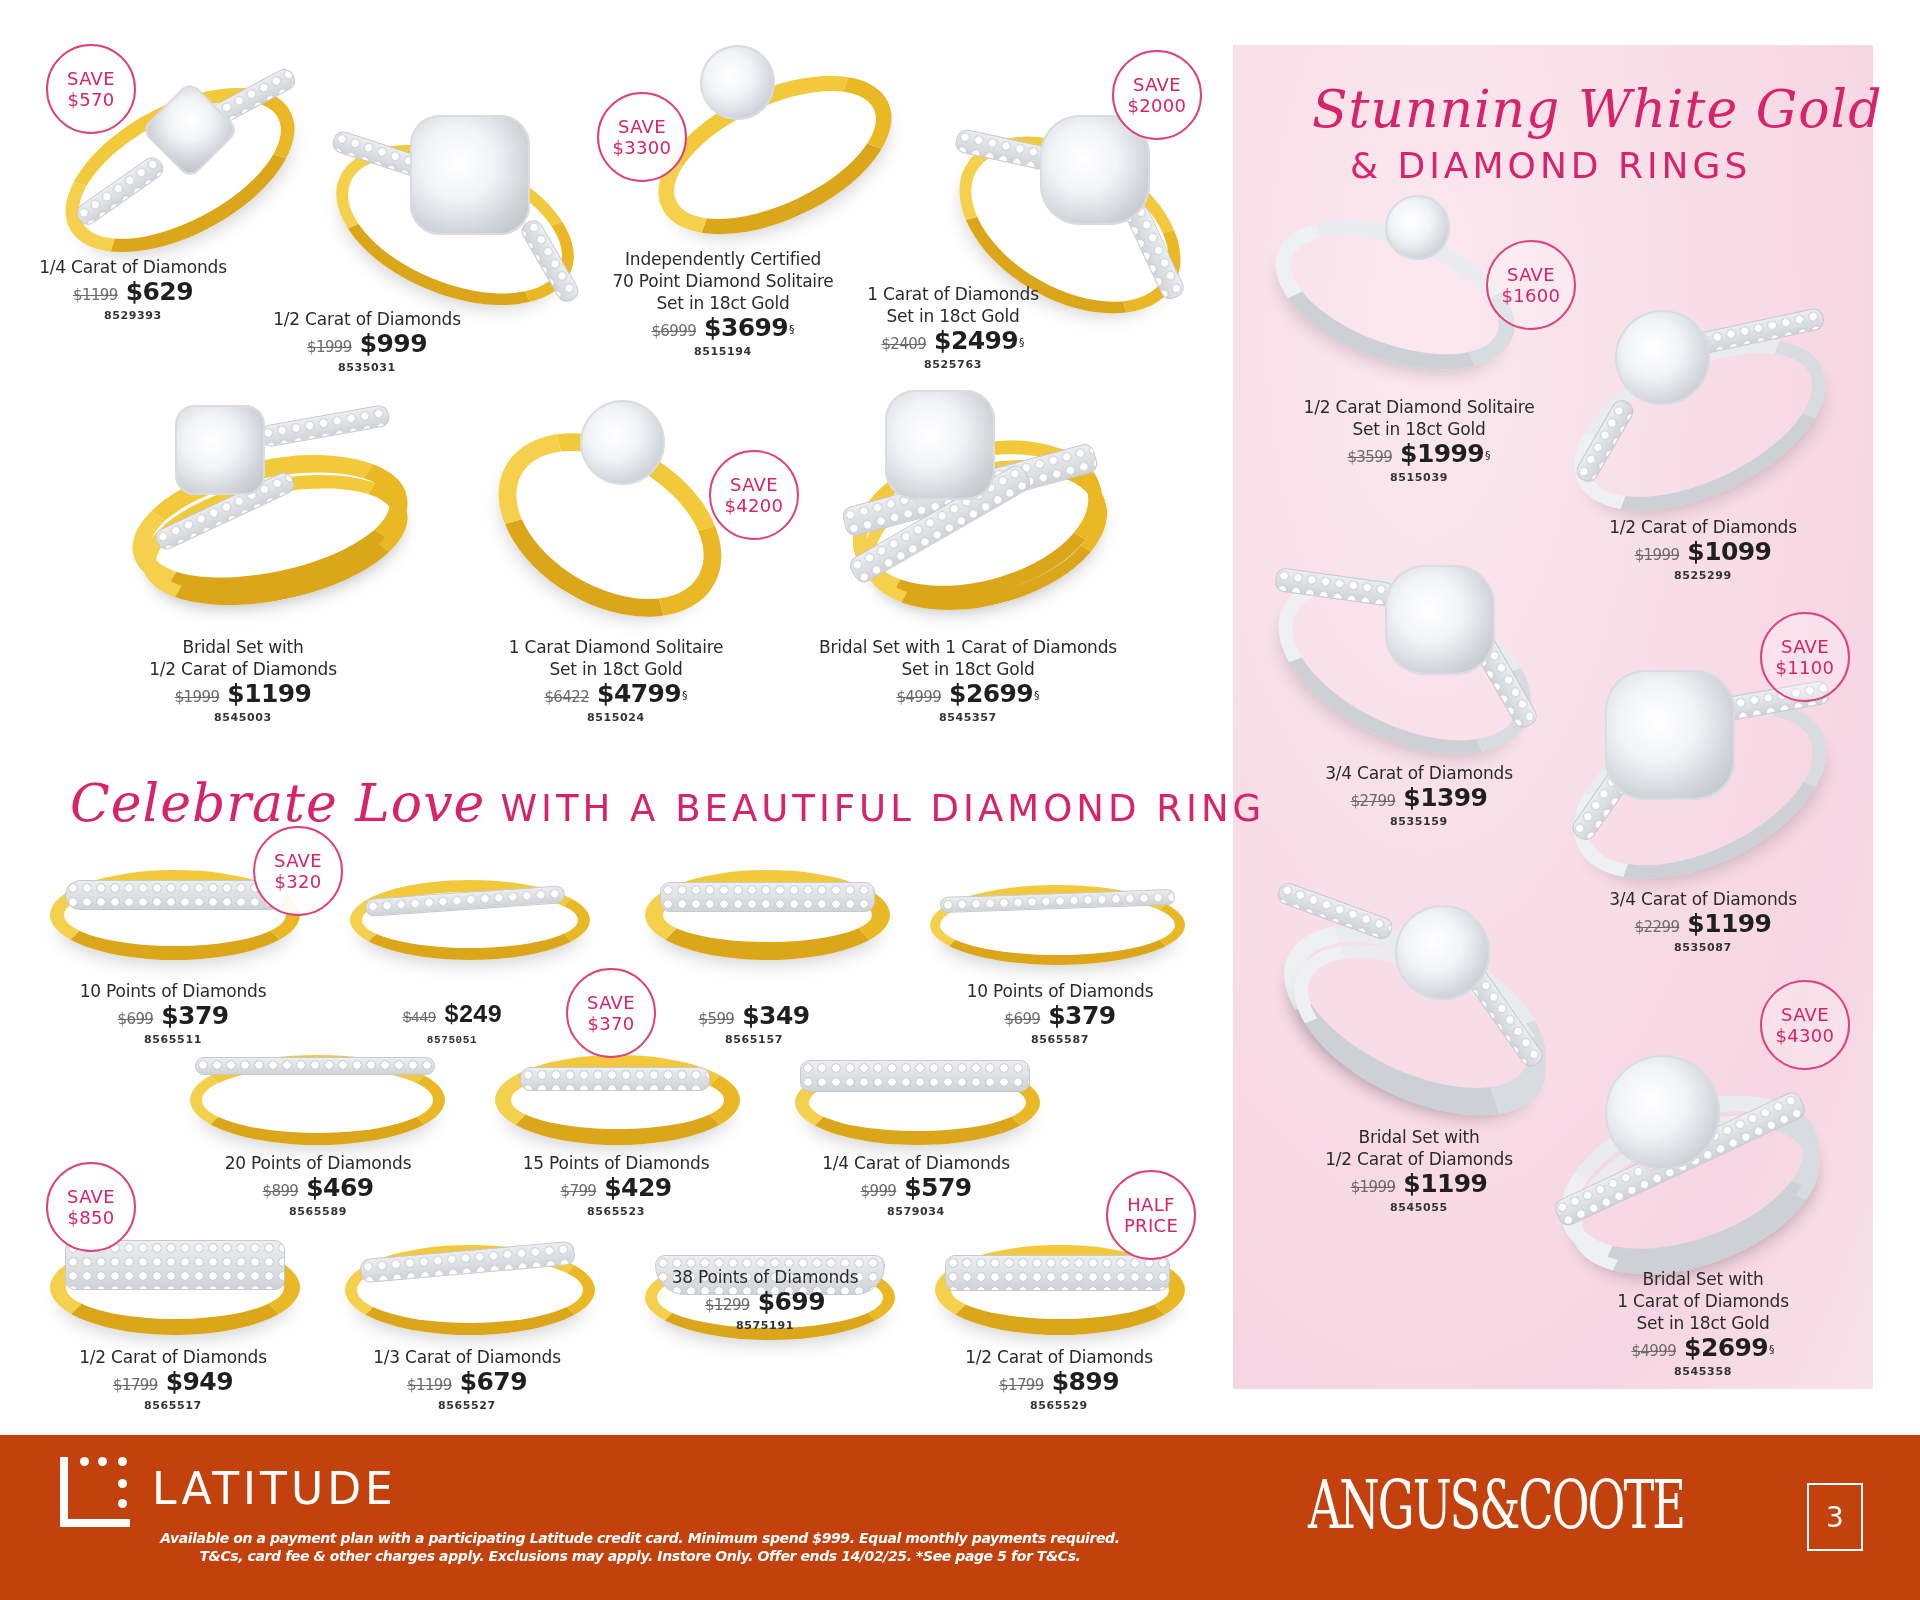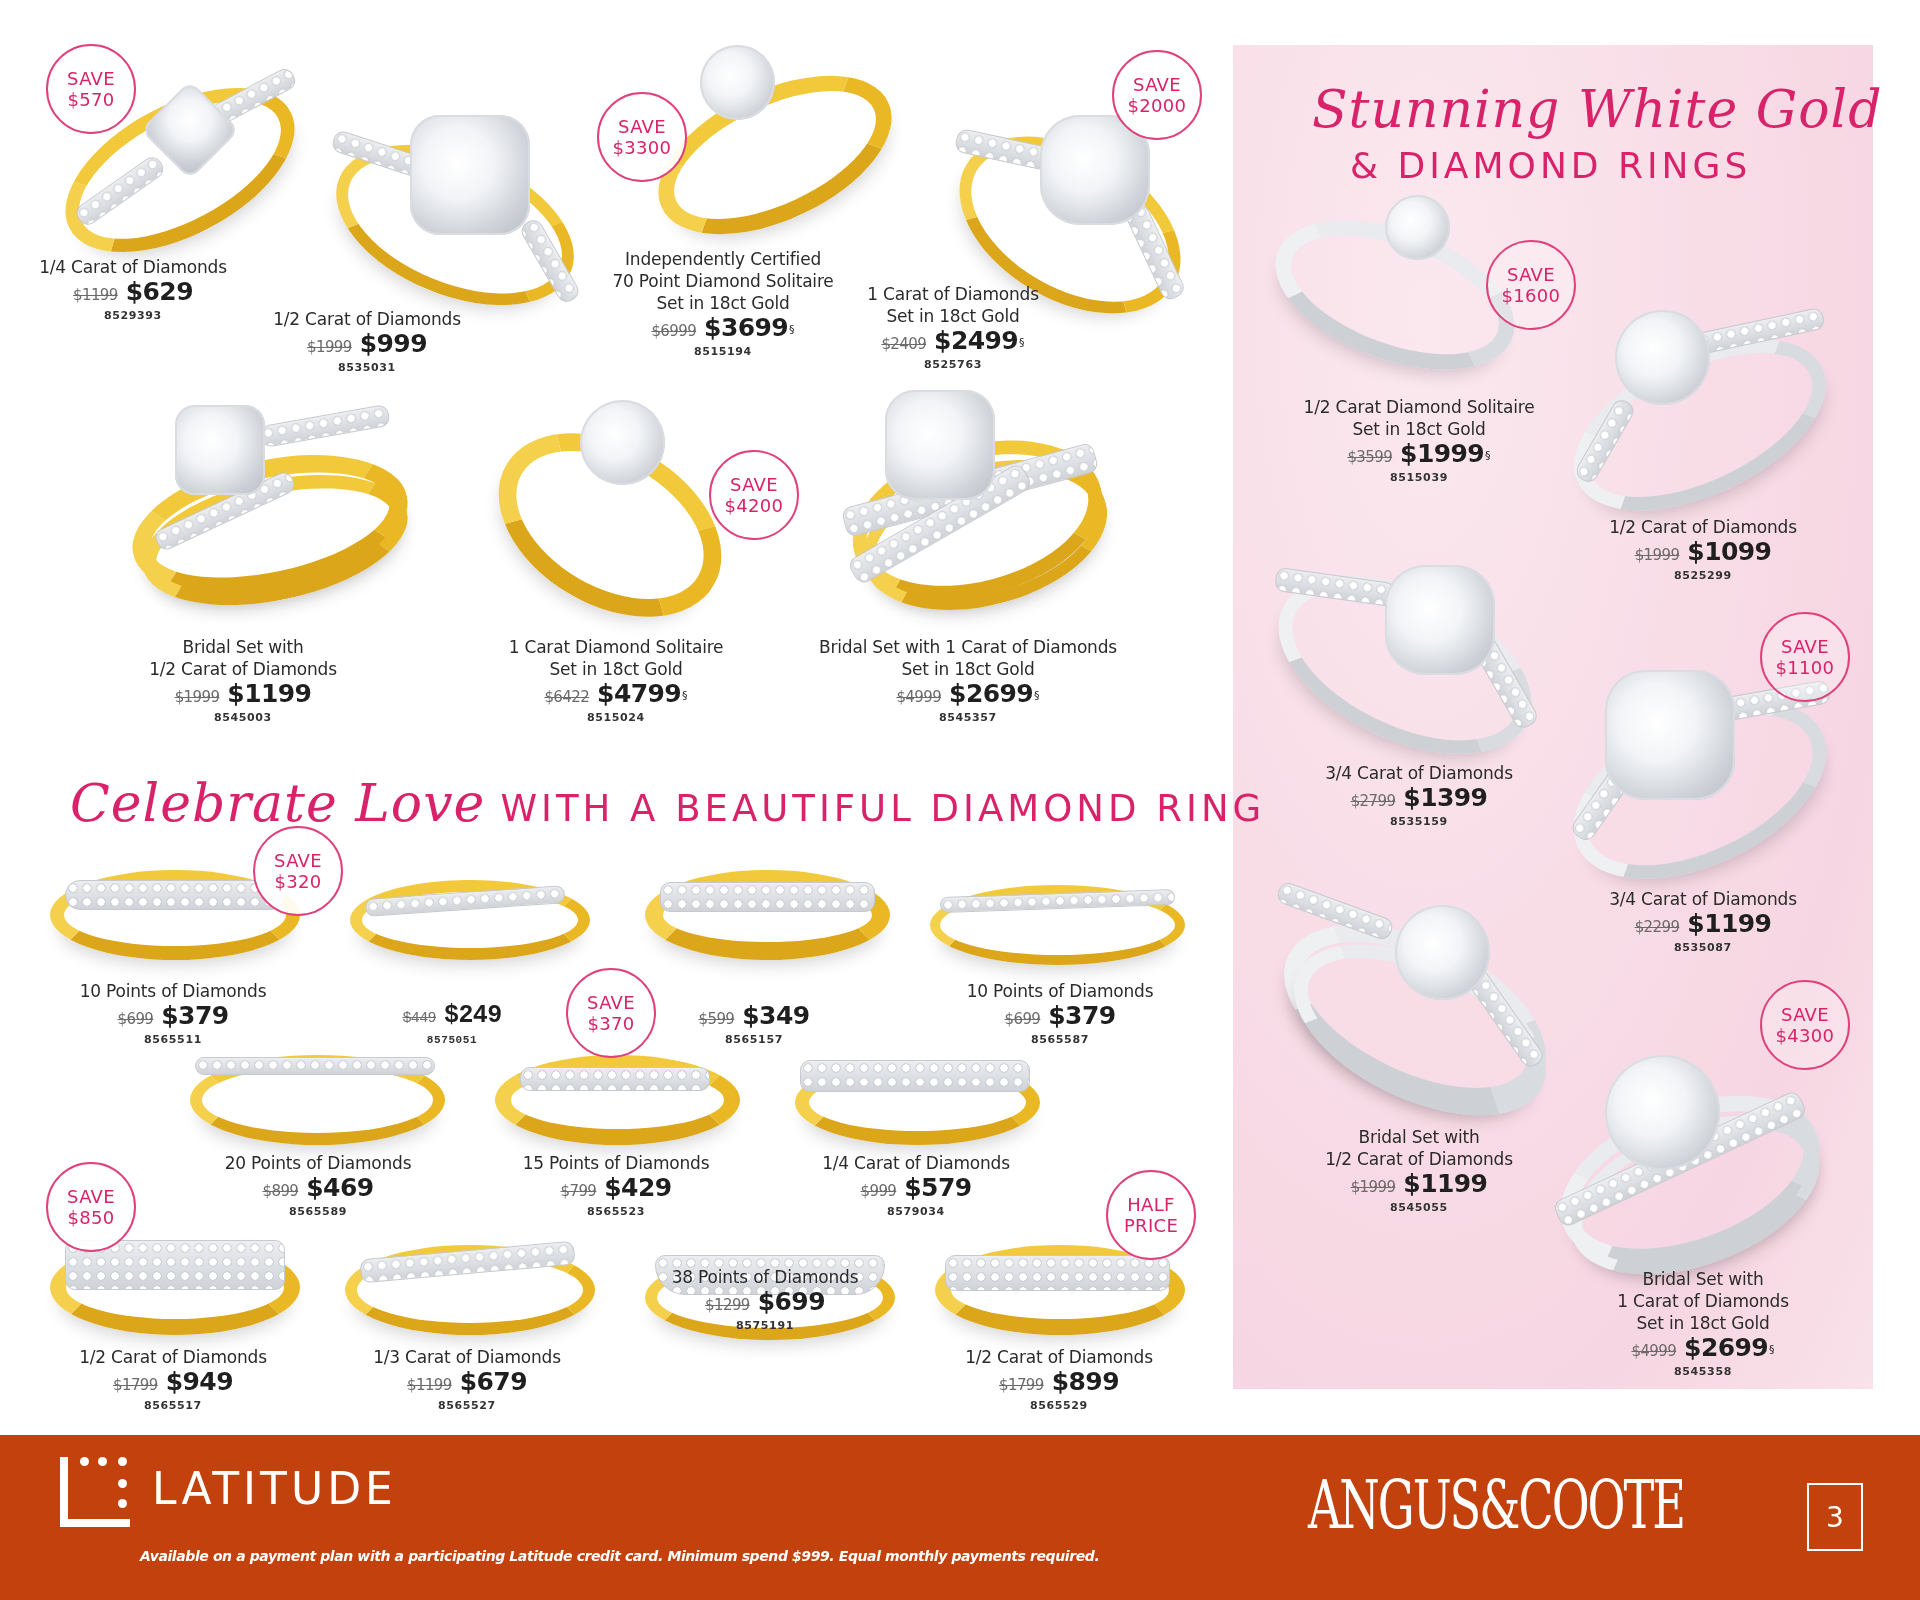--- a/index.html
+++ b/index.html
@@ -69,21 +69,21 @@
     position: absolute; left: 0; top: 1435px; width: 1920px; height: 165px; background: #c2410c;
     color: #fff;
   }
   .latitude-logo { position: absolute; left: 60px; top: 22px; width: 70px; height: 70px; }
   .latitude-logo .l-vert { position: absolute; left: 0; top: 0; width: 8px; height: 70px; background: #fff; }
   .latitude-logo .l-horz { position: absolute; left: 0; top: 62px; width: 70px; height: 8px; background: #fff; }
   .latitude-logo .dot { position: absolute; width: 9px; height: 9px; border-radius: 50%; background: #fff; }
   .lat-name { position: absolute; left: 152px; top: 28px; font-size: 44px; letter-spacing: 4px; font-weight: 400; white-space: nowrap; }
   .lat-plan { position: absolute; left: 440px; top: 26px; font-size: 45px; letter-spacing: 3px; font-weight: bold; white-space: nowrap; }
   .lat-plan sup { font-size: 20px; position: relative; top: -4px; }
-  .lat-terms { position: absolute; left: 140px; top: 112px; width: 1000px; text-align: left; font-size: 14px; line-height: 18px; font-style: italic; font-weight: bold; letter-spacing: -0.4px; }
+  .lat-terms { position: absolute; left: 140px; top: 94px; width: 1000px; text-align: center; font-size: 14px; line-height: 18px; font-style: italic; font-weight: bold; letter-spacing: -0.4px; }
   .brand { position: absolute; left: 1308px; top: 30px; font-family: "DejaVu Serif", "Liberation Serif", serif; font-size: 68px; letter-spacing: -3px; transform: scaleX(0.68); transform-origin: left center; white-space: nowrap; line-height: 80px; }
   .page-num { position: absolute; left: 1807px; top: 48px; width: 56px; height: 68px; border: 2px solid #fff; display: flex; align-items: center; justify-content: center; font-size: 28px; }
 </style>
 </head>
 <body>
 
 <div class="pink-panel"></div>
 
 <div class="abs script-title" style="left:1312px; top:58px; font-size:52px;">Stunning White Gold</div>
 <div class="abs caps-title" style="left:1350px; top:124px; font-size:36px;">&amp; DIAMOND RINGS</div>
@@ -402,16 +402,17 @@
     <div class="l-horz"></div>
     <div class="dot" style="left:20px; top:0;"></div>
     <div class="dot" style="left:38px; top:0;"></div>
     <div class="dot" style="left:58px; top:0;"></div>
     <div class="dot" style="left:58px; top:22px;"></div>
     <div class="dot" style="left:58px; top:42px;"></div>
   </div>
   <div class="lat-name">LATITUDE</div>
   <div class="lat-terms">
     <div>Available on a payment plan with a participating Latitude credit card. Minimum spend $999. Equal monthly payments required.</div>
+    <div>T&amp;Cs, card fee &amp; other charges apply. Exclusions may apply. Instore Only. Offer ends 14/02/25. *See page 5 for T&amp;Cs.</div>
   </div>
   <div class="brand">ANGUS&amp;COOTE</div>
   <div class="page-num">3</div>
 </div>
 
 </body></html>

